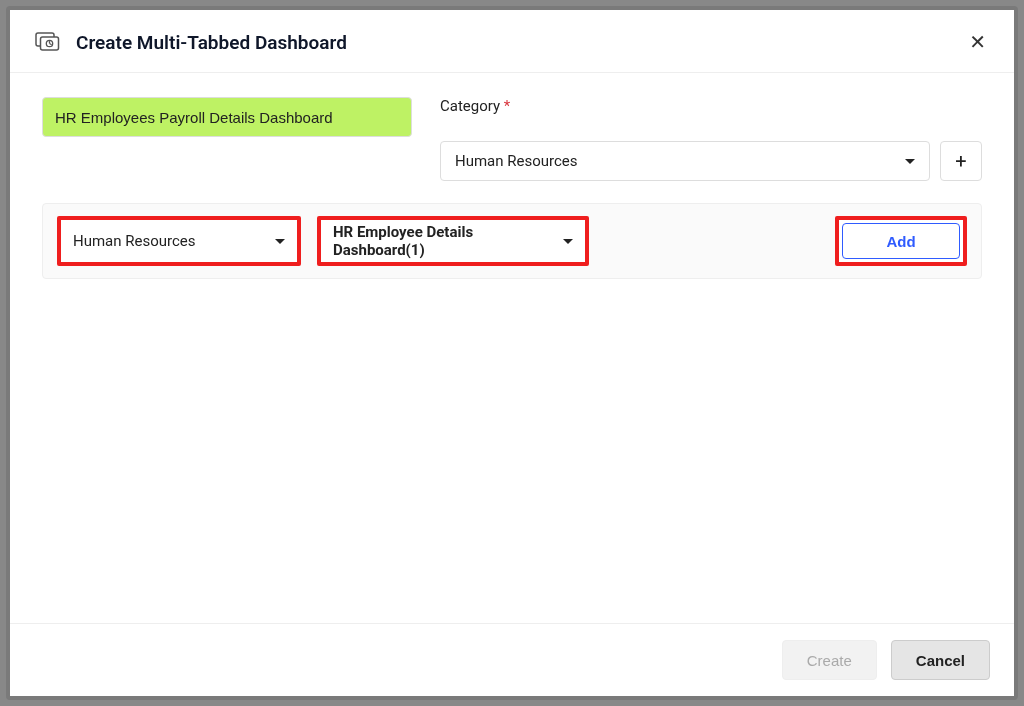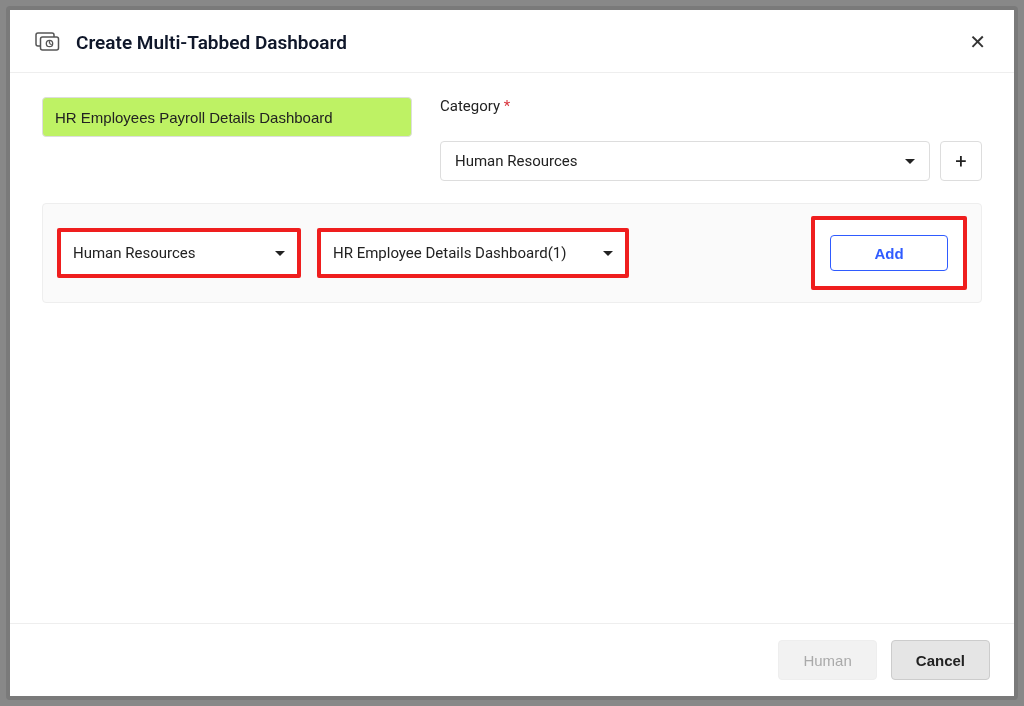--- a/index.html
+++ b/index.html
@@ -125,24 +125,24 @@
     height: 42px;
     display: flex;
     align-items: center;
     justify-content: space-between;
     padding: 0 12px;
     font-size: 15px;
     color: #222;
     cursor: pointer;
   }
   .dd.narrow { width: 236px; }
-  .dd.wide   { width: 304px; }
+  .dd.wide   { width: 264px; font-weight: bold; }
   .spacer { flex: 1; }
   .add-btn-wrap {
-    padding: 15px;
+    padding: 3px;
   }
   .add-btn {
     width: 118px;
     height: 36px;
     border: 1px solid #2f5bff;
     border-radius: 4px;
     background: #fff;
     color: #2f5bff;
     font-size: 15px;
     font-weight: 700;
@@ -231,17 +231,17 @@
       </div>
       <div class="spacer"></div>
       <div class="hl-red add-btn-wrap">
         <button class="add-btn">Add</button>
       </div>
     </div>
 
   </div>
 
   <div class="modal-footer">
-    <button class="ftr-btn create-btn">Human</button>
+    <button class="ftr-btn create-btn">Create</button>
     <button class="ftr-btn cancel-btn">Cancel</button>
   </div>
 
 </div>
 
 </body></html>

